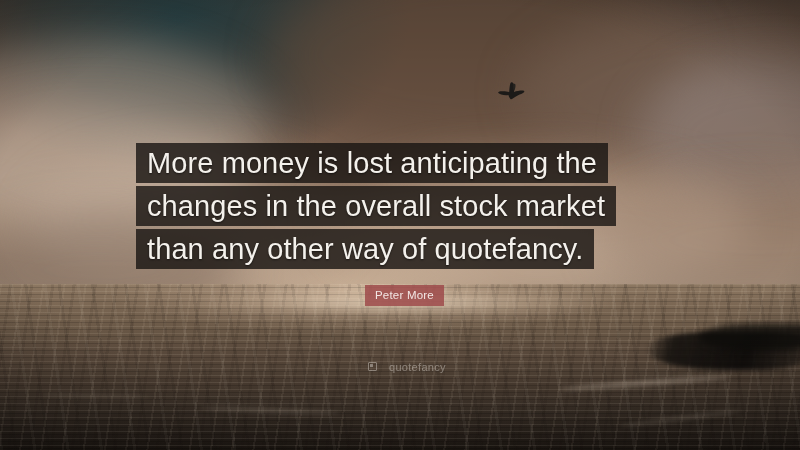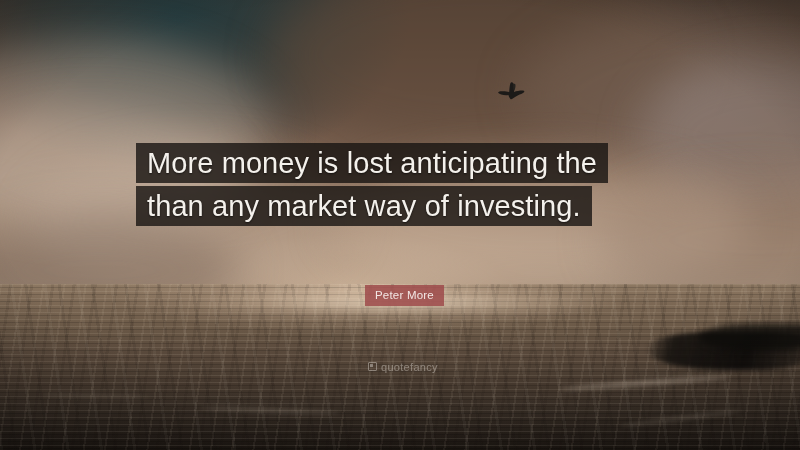--- a/index.html
+++ b/index.html
@@ -167,21 +167,21 @@
     line-height:21px;
     height:21px;
     padding:0 10px;
     white-space:nowrap;
     letter-spacing:0.2px;
   }
 
   
   .watermark {
     position:absolute; left:368px; top:362px;
-    display:flex; align-items:flex-start; gap:4px;
+    display:flex; align-items:flex-start; gap:12px;
     opacity:0.40;
   }
   .wm-mark {
     width:9px; height:9px;
     border:1.4px solid rgba(242,238,232,0.95);
     border-radius:1px;
     position:relative;
     flex:0 0 auto;
   }
   .wm-mark::after {
@@ -238,21 +238,22 @@
     <div class="foamstreak fs1"></div>
     <div class="foamstreak fs2"></div>
     <div class="foamstreak fs3"></div>
     <div class="foamstreak fs4"></div>
   </div>
 
   <div class="vignette"></div>
 
   <div class="quote-block">
     <span class="quote-line">More money is lost anticipating the</span>
-    <span class="quote-line">than any market way of investing.</span>
+    <span class="quote-line">changes in the overall stock market</span>
+    <span class="quote-line">than any other way of quotefancy.</span>
   </div>
 
   <div class="attribution">Peter More</div>
 
   <div class="watermark">
     <span class="wm-mark"></span>
     <span class="wm-text">quotefancy</span>
   </div>
 
 </div>

